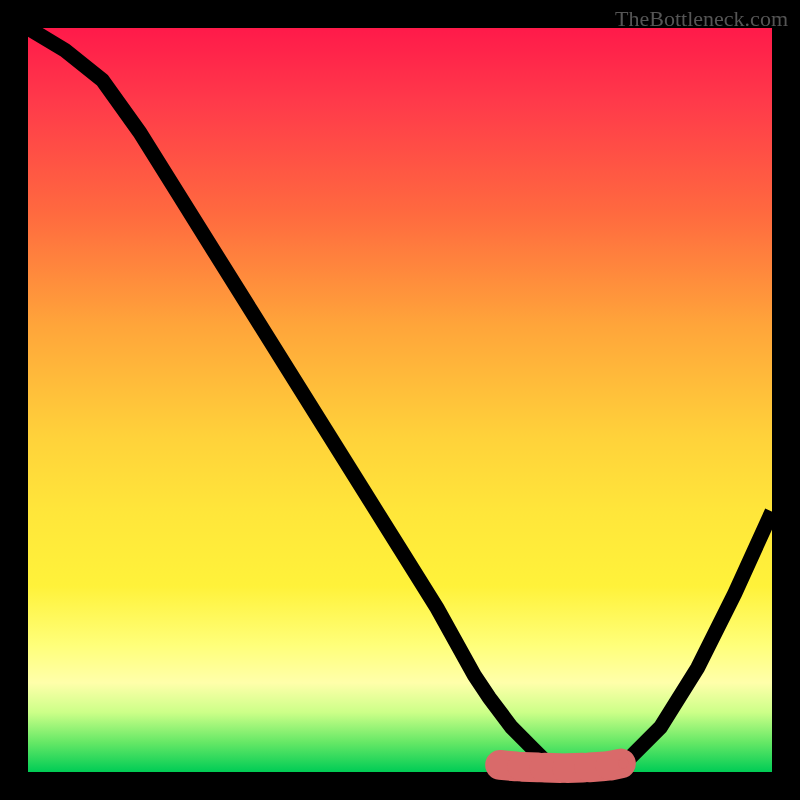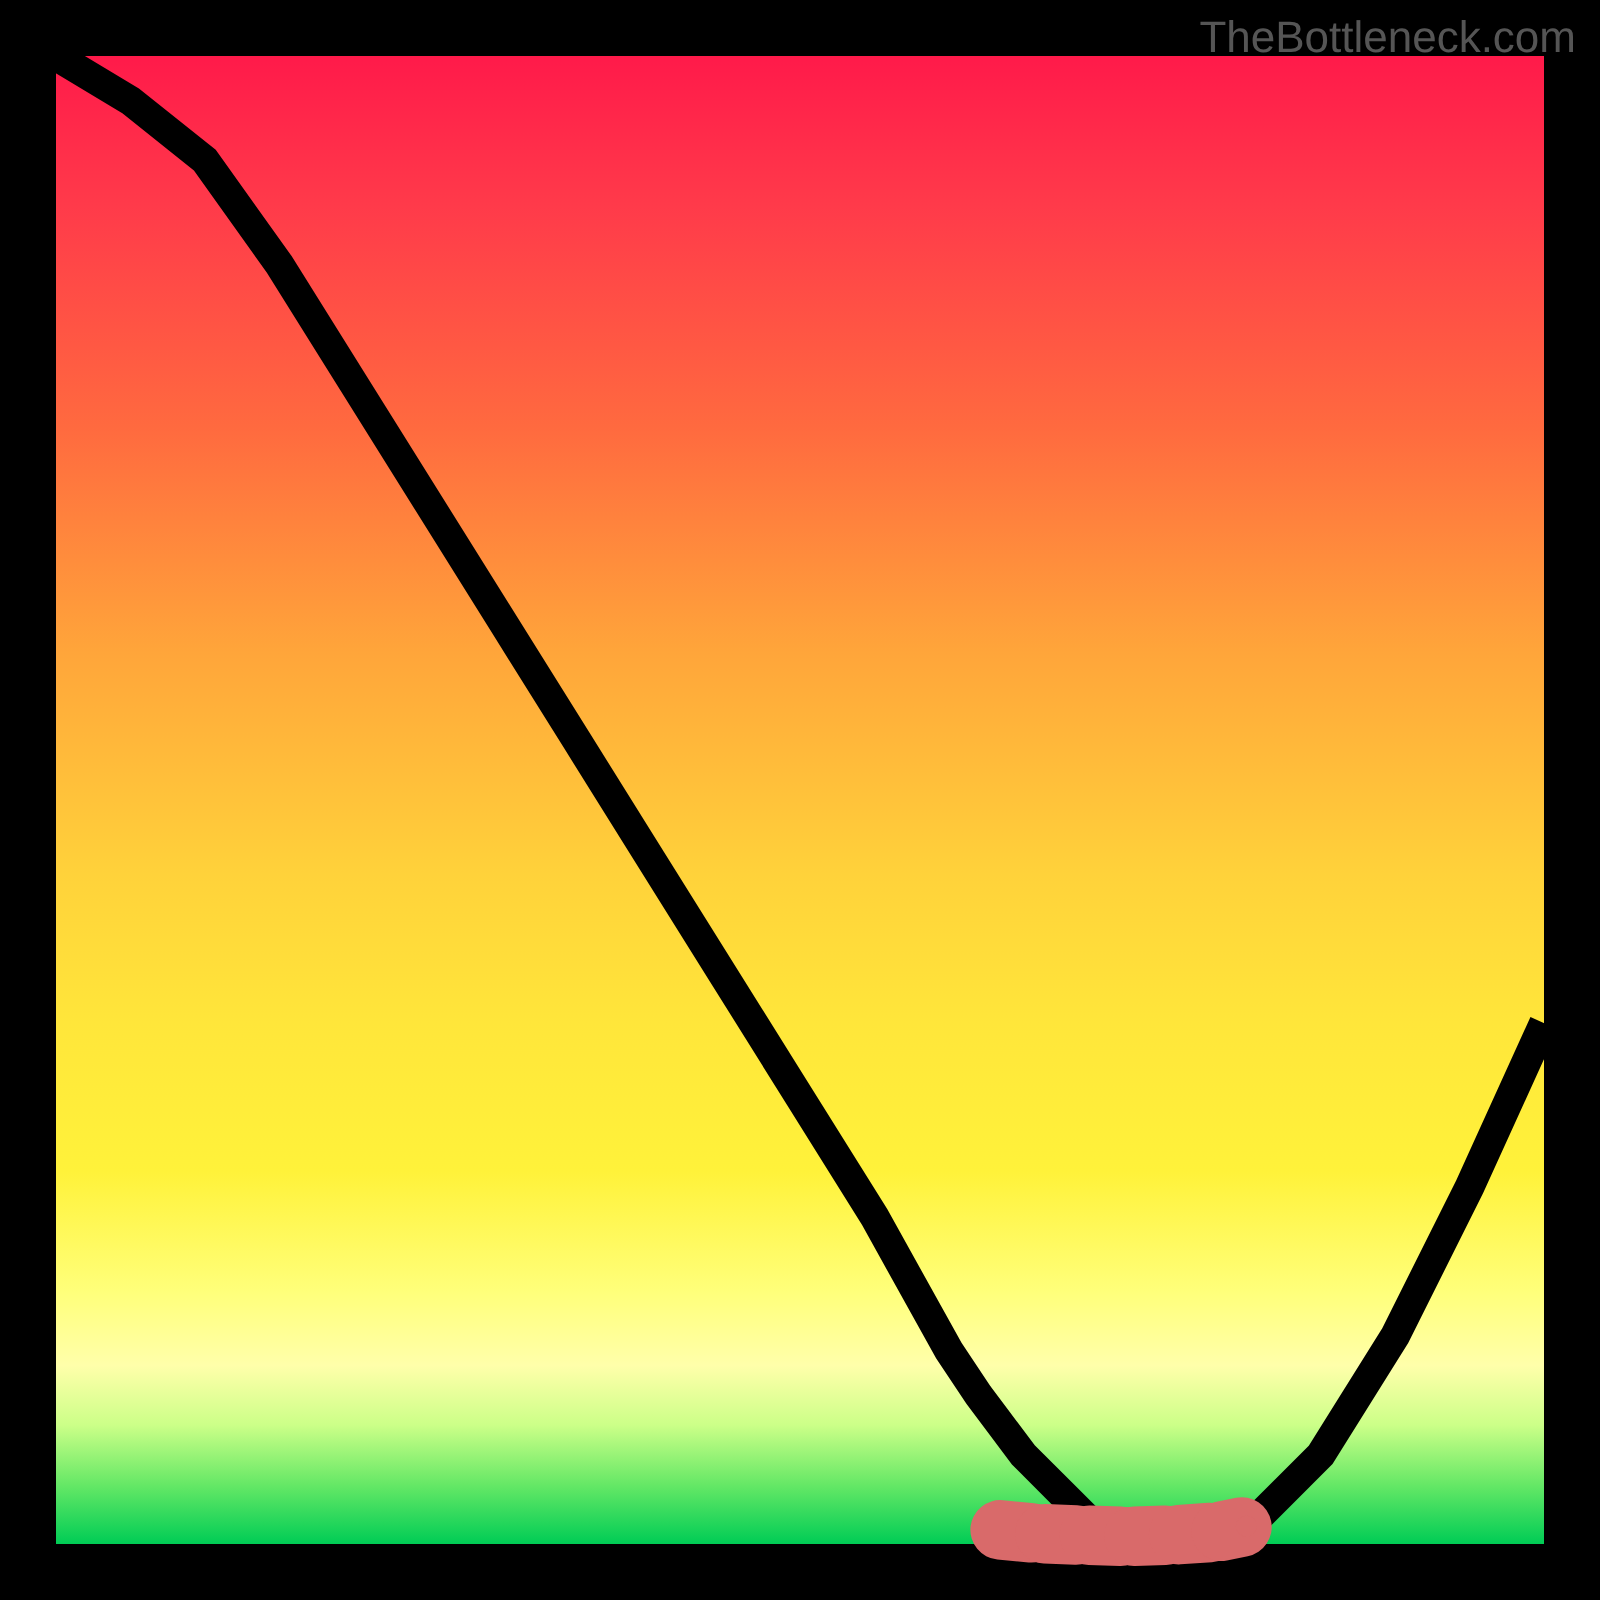--- a/index.html
+++ b/index.html
@@ -8,21 +8,21 @@
     background: #000;
     width: 800px;
     height: 800px;
     overflow: hidden;
     position: relative;
   }
   .watermark {
     position: absolute;
     top: 6px;
     right: 12px;
-    font-family: Liberation Sans, sans-serif;
+    font-family: Liberation Serif, serif;
     font-size: 22px;
     color: #555;
     font-weight: 500;
     z-index: 10;
   }
   .plot-area {
     position: absolute;
     left: 28px;
     top: 28px;
     width: 744px;

